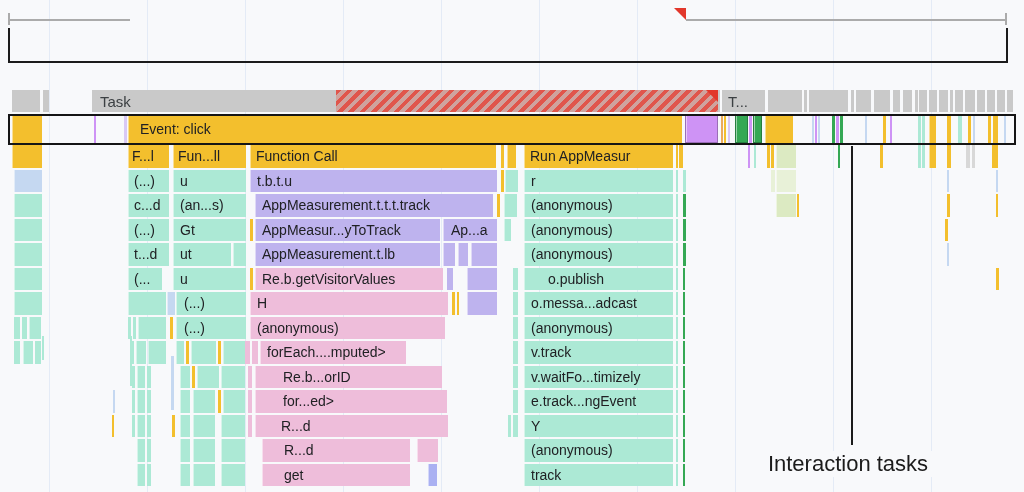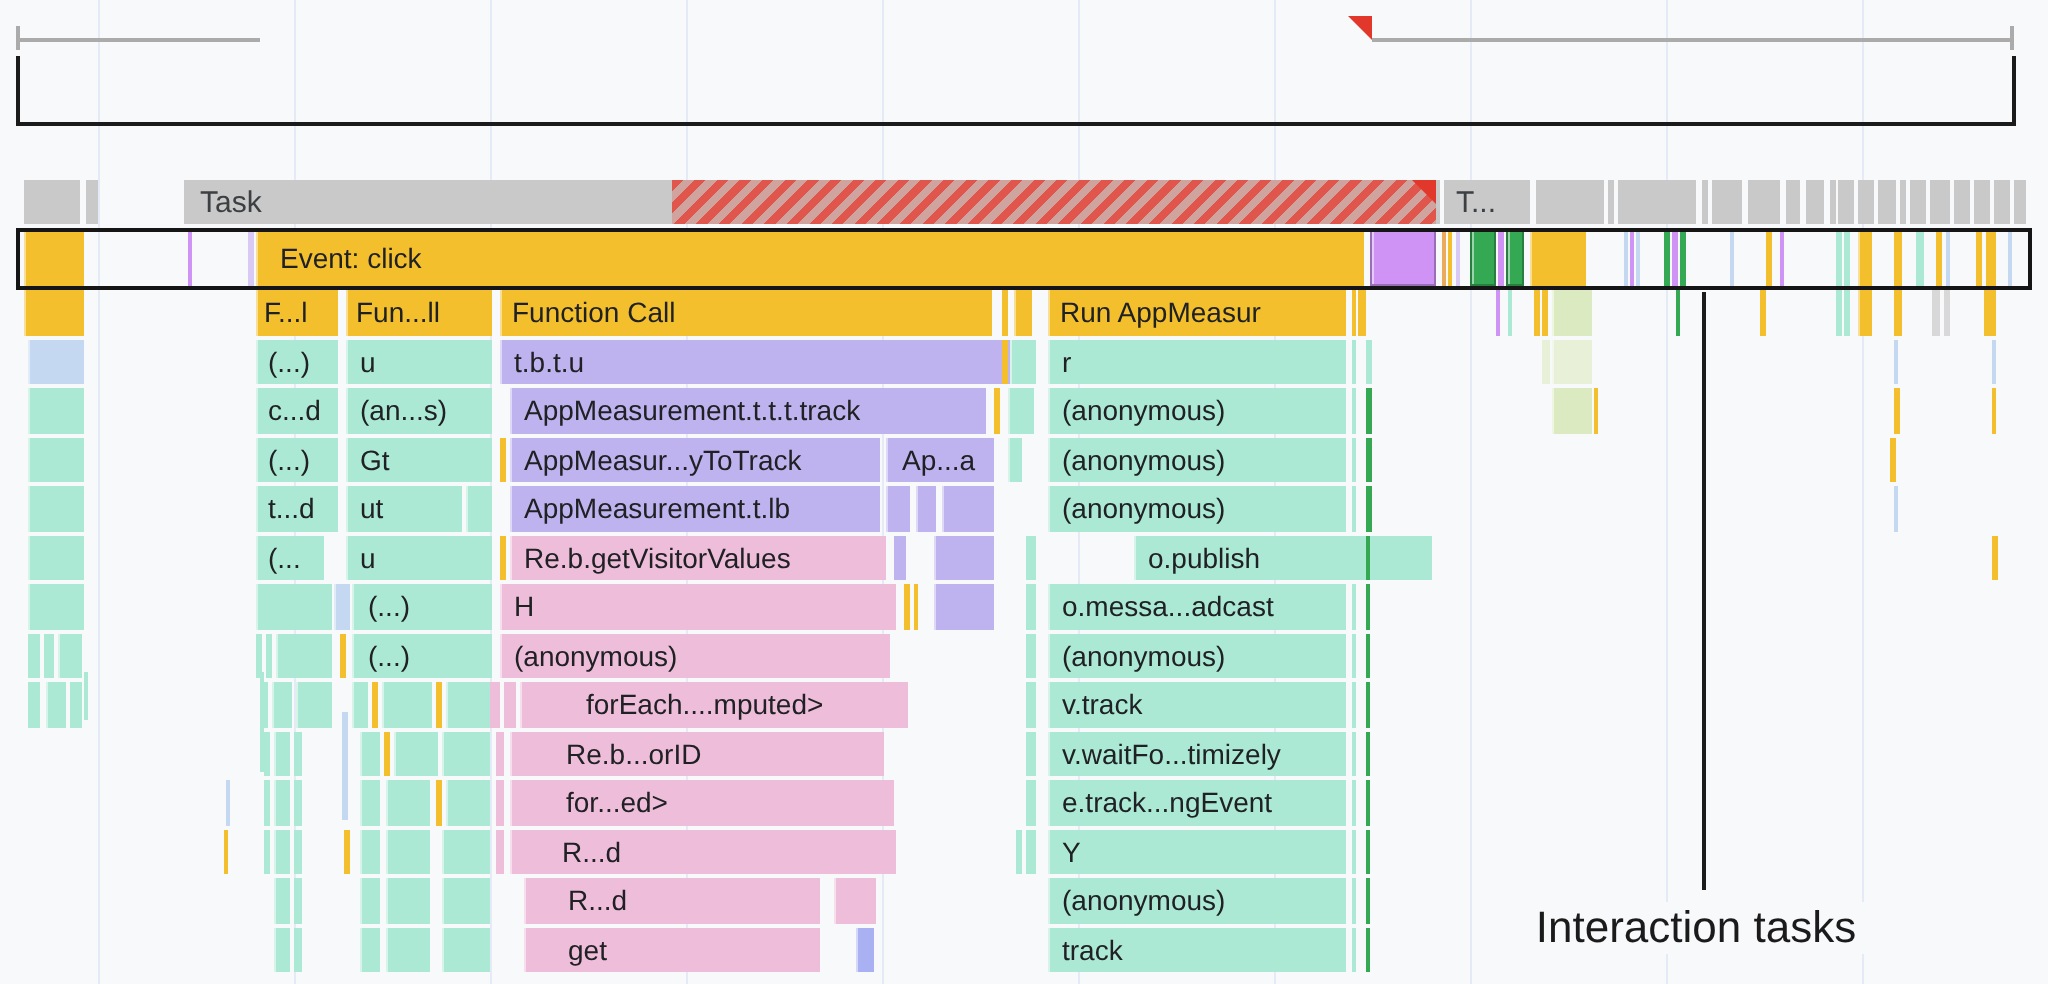--- a/index.html
+++ b/index.html
@@ -146,21 +146,21 @@
       <div class="bar" style="left: 918px; top: 145px; width: 3px; height: 22.5px; background: rgb(172, 233, 213);"></div>
       <div class="bar" style="left: 922px; top: 145px; width: 3px; height: 22.5px; background: rgb(172, 233, 213);"></div>
       <div class="bar shadowed" style="left: 929px; top: 145px; width: 7px; height: 22.5px; background: rgb(243, 191, 45);"></div>
       <div class="bar" style="left: 947px; top: 145px; width: 4px; height: 22.5px; background: rgb(243, 191, 45);"></div>
       <div class="bar" style="left: 966px; top: 145px; width: 4px; height: 22.5px; background: rgb(216, 216, 216);"></div>
       <div class="bar" style="left: 972px; top: 145px; width: 3px; height: 22.5px; background: rgb(216, 216, 216);"></div>
       <div class="bar" style="left: 992px; top: 145px; width: 6px; height: 22.5px; background: rgb(243, 191, 45);"></div>
       <div class="bar shadowed" style="left: 14px; top: 169.5px; width: 28px; height: 22.5px; background: rgb(197, 216, 241);"></div>
       <div class="bar lbl shadowed" style="left: 128px; top: 169.5px; width: 41px; height: 22.5px; background: rgb(172, 233, 213); padding-left: 6px;">(...)</div>
       <div class="bar lbl shadowed" style="left: 173px; top: 169.5px; width: 73px; height: 22.5px; background: rgb(172, 233, 213); padding-left: 7px;">u</div>
-      <div class="bar lbl shadowed" style="left: 250px; top: 169.5px; width: 268px; height: 22.5px; background: rgb(190, 179, 238); padding-left: 7px;">t.b.t.u</div>
+      <div class="bar lbl shadowed" style="left: 250px; top: 169.5px; width: 247px; height: 22.5px; background: rgb(190, 179, 238); padding-left: 7px;">t.b.t.u</div>
       <div class="bar" style="left: 501px; top: 169.5px; width: 3px; height: 22.5px; background: rgb(243, 191, 45);"></div>
       <div class="bar shadowed" style="left: 505px; top: 169.5px; width: 13px; height: 22.5px; background: rgb(172, 233, 213);"></div>
       <div class="bar lbl shadowed" style="left: 524px; top: 169.5px; width: 149px; height: 22.5px; background: rgb(172, 233, 213); padding-left: 7px;">r</div>
       <div class="bar" style="left: 676px; top: 169.5px; width: 2px; height: 22.5px; background: rgb(172, 233, 213);"></div>
       <div class="bar" style="left: 683px; top: 169.5px; width: 3px; height: 22.5px; background: rgb(172, 233, 213);"></div>
       <div class="bar" style="left: 771px; top: 169.5px; width: 4px; height: 22.5px; background: rgb(232, 241, 216);"></div>
       <div class="bar shadowed" style="left: 776px; top: 169.5px; width: 20px; height: 22.5px; background: rgb(232, 241, 216);"></div>
       <div class="bar" style="left: 947px; top: 169.5px; width: 2px; height: 22.5px; background: rgb(197, 216, 241);"></div>
       <div class="bar" style="left: 996px; top: 169.5px; width: 2px; height: 22.5px; background: rgb(197, 216, 241);"></div>
       <div class="bar shadowed" style="left: 14px; top: 194px; width: 28px; height: 22.5px; background: rgb(172, 233, 213);"></div>
@@ -200,21 +200,21 @@
       <div class="bar" style="left: 683px; top: 243px; width: 3px; height: 22.5px; background: rgb(53, 168, 84);"></div>
       <div class="bar" style="left: 947px; top: 243px; width: 2px; height: 22.5px; background: rgb(197, 216, 241);"></div>
       <div class="bar shadowed" style="left: 14px; top: 267.5px; width: 28px; height: 22.5px; background: rgb(172, 233, 213);"></div>
       <div class="bar lbl shadowed" style="left: 128px; top: 267.5px; width: 34px; height: 22.5px; background: rgb(172, 233, 213); padding-left: 6px;">(...</div>
       <div class="bar lbl shadowed" style="left: 173px; top: 267.5px; width: 73px; height: 22.5px; background: rgb(172, 233, 213); padding-left: 7px;">u</div>
       <div class="bar" style="left: 250px; top: 267.5px; width: 3px; height: 22.5px; background: rgb(243, 191, 45);"></div>
       <div class="bar lbl shadowed" style="left: 255px; top: 267.5px; width: 188px; height: 22.5px; background: rgb(238, 189, 218); padding-left: 7px;">Re.b.getVisitorValues</div>
       <div class="bar" style="left: 447px; top: 267.5px; width: 6px; height: 22.5px; background: rgb(190, 179, 238);"></div>
       <div class="bar shadowed" style="left: 467px; top: 267.5px; width: 30px; height: 22.5px; background: rgb(190, 179, 238);"></div>
       <div class="bar" style="left: 513px; top: 267.5px; width: 5px; height: 22.5px; background: rgb(172, 233, 213);"></div>
-      <div class="bar lbl shadowed" style="left: 524px; top: 267.5px; width: 149px; height: 22.5px; background: rgb(172, 233, 213); padding-left: 7px; margin-left: 43px;">o.publish</div>
+      <div class="bar lbl shadowed" style="left: 524px; top: 267.5px; width: 149px; height: 22.5px; background: rgb(172, 233, 213); padding-left: 24px;">o.publish</div>
       <div class="bar" style="left: 676px; top: 267.5px; width: 2px; height: 22.5px; background: rgb(172, 233, 213);"></div>
       <div class="bar" style="left: 683px; top: 267.5px; width: 2px; height: 22.5px; background: rgb(53, 168, 84);"></div>
       <div class="bar" style="left: 996px; top: 267.5px; width: 3px; height: 22.5px; background: rgb(243, 191, 45);"></div>
       <div class="bar shadowed" style="left: 14px; top: 292px; width: 28px; height: 22.5px; background: rgb(172, 233, 213);"></div>
       <div class="bar shadowed" style="left: 128px; top: 292px; width: 38px; height: 22.5px; background: rgb(172, 233, 213);"></div>
       <div class="bar shadowed" style="left: 167px; top: 292px; width: 8px; height: 22.5px; background: rgb(197, 216, 241);"></div>
       <div class="bar lbl shadowed" style="left: 176px; top: 292px; width: 70px; height: 22.5px; background: rgb(172, 233, 213); padding-left: 8px;">(...)</div>
       <div class="bar lbl shadowed" style="left: 250px; top: 292px; width: 198px; height: 22.5px; background: rgb(238, 189, 218); padding-left: 7px;">H</div>
       <div class="bar" style="left: 452px; top: 292px; width: 3px; height: 22.5px; background: rgb(243, 191, 45);"></div>
       <div class="bar" style="left: 457px; top: 292px; width: 2px; height: 22.5px; background: rgb(243, 191, 45);"></div>
@@ -242,21 +242,21 @@
       <div class="bar" style="left: 130px; top: 341px; width: 4px; height: 22.5px; background: rgb(172, 233, 213);"></div>
       <div class="bar shadowed" style="left: 136px; top: 341px; width: 10px; height: 22.5px; background: rgb(172, 233, 213);"></div>
       <div class="bar shadowed" style="left: 148px; top: 341px; width: 18px; height: 22.5px; background: rgb(172, 233, 213);"></div>
       <div class="bar shadowed" style="left: 176px; top: 341px; width: 8px; height: 22.5px; background: rgb(172, 233, 213);"></div>
       <div class="bar" style="left: 186px; top: 341px; width: 3px; height: 22.5px; background: rgb(243, 191, 45);"></div>
       <div class="bar shadowed" style="left: 191px; top: 341px; width: 25px; height: 22.5px; background: rgb(172, 233, 213);"></div>
       <div class="bar" style="left: 218px; top: 341px; width: 3px; height: 22.5px; background: rgb(243, 191, 45);"></div>
       <div class="bar shadowed" style="left: 223px; top: 341px; width: 22px; height: 22.5px; background: rgb(172, 233, 213);"></div>
       <div class="bar" style="left: 245px; top: 341px; width: 5px; height: 22.5px; background: rgb(238, 189, 218);"></div>
       <div class="bar" style="left: 252px; top: 341px; width: 6px; height: 22.5px; background: rgb(238, 189, 218);"></div>
-      <div class="bar lbl shadowed" style="left: 260px; top: 341px; width: 194px; height: 22.5px; background: rgb(238, 189, 218); padding-left: 33px;">forEach....mputed&gt;</div>
+      <div class="bar lbl shadowed" style="left: 260px; top: 341px; width: 146px; height: 22.5px; background: rgb(238, 189, 218); padding-left: 7px;">forEach....mputed&gt;</div>
       <div class="bar" style="left: 513px; top: 341px; width: 5px; height: 22.5px; background: rgb(172, 233, 213);"></div>
       <div class="bar lbl shadowed" style="left: 524px; top: 341px; width: 149px; height: 22.5px; background: rgb(172, 233, 213); padding-left: 7px;">v.track</div>
       <div class="bar" style="left: 676px; top: 341px; width: 2px; height: 22.5px; background: rgb(172, 233, 213);"></div>
       <div class="bar" style="left: 683px; top: 341px; width: 2px; height: 22.5px; background: rgb(53, 168, 84);"></div>
       <div class="bar" style="left: 132px; top: 365.5px; width: 3px; height: 22.5px; background: rgb(172, 233, 213);"></div>
       <div class="bar shadowed" style="left: 137px; top: 365.5px; width: 8px; height: 22.5px; background: rgb(172, 233, 213);"></div>
       <div class="bar" style="left: 147px; top: 365.5px; width: 4px; height: 22.5px; background: rgb(172, 233, 213);"></div>
       <div class="bar shadowed" style="left: 180px; top: 365.5px; width: 10px; height: 22.5px; background: rgb(172, 233, 213);"></div>
       <div class="bar" style="left: 192px; top: 365.5px; width: 3px; height: 22.5px; background: rgb(243, 191, 45);"></div>
       <div class="bar shadowed" style="left: 197px; top: 365.5px; width: 22px; height: 22.5px; background: rgb(172, 233, 213);"></div>

